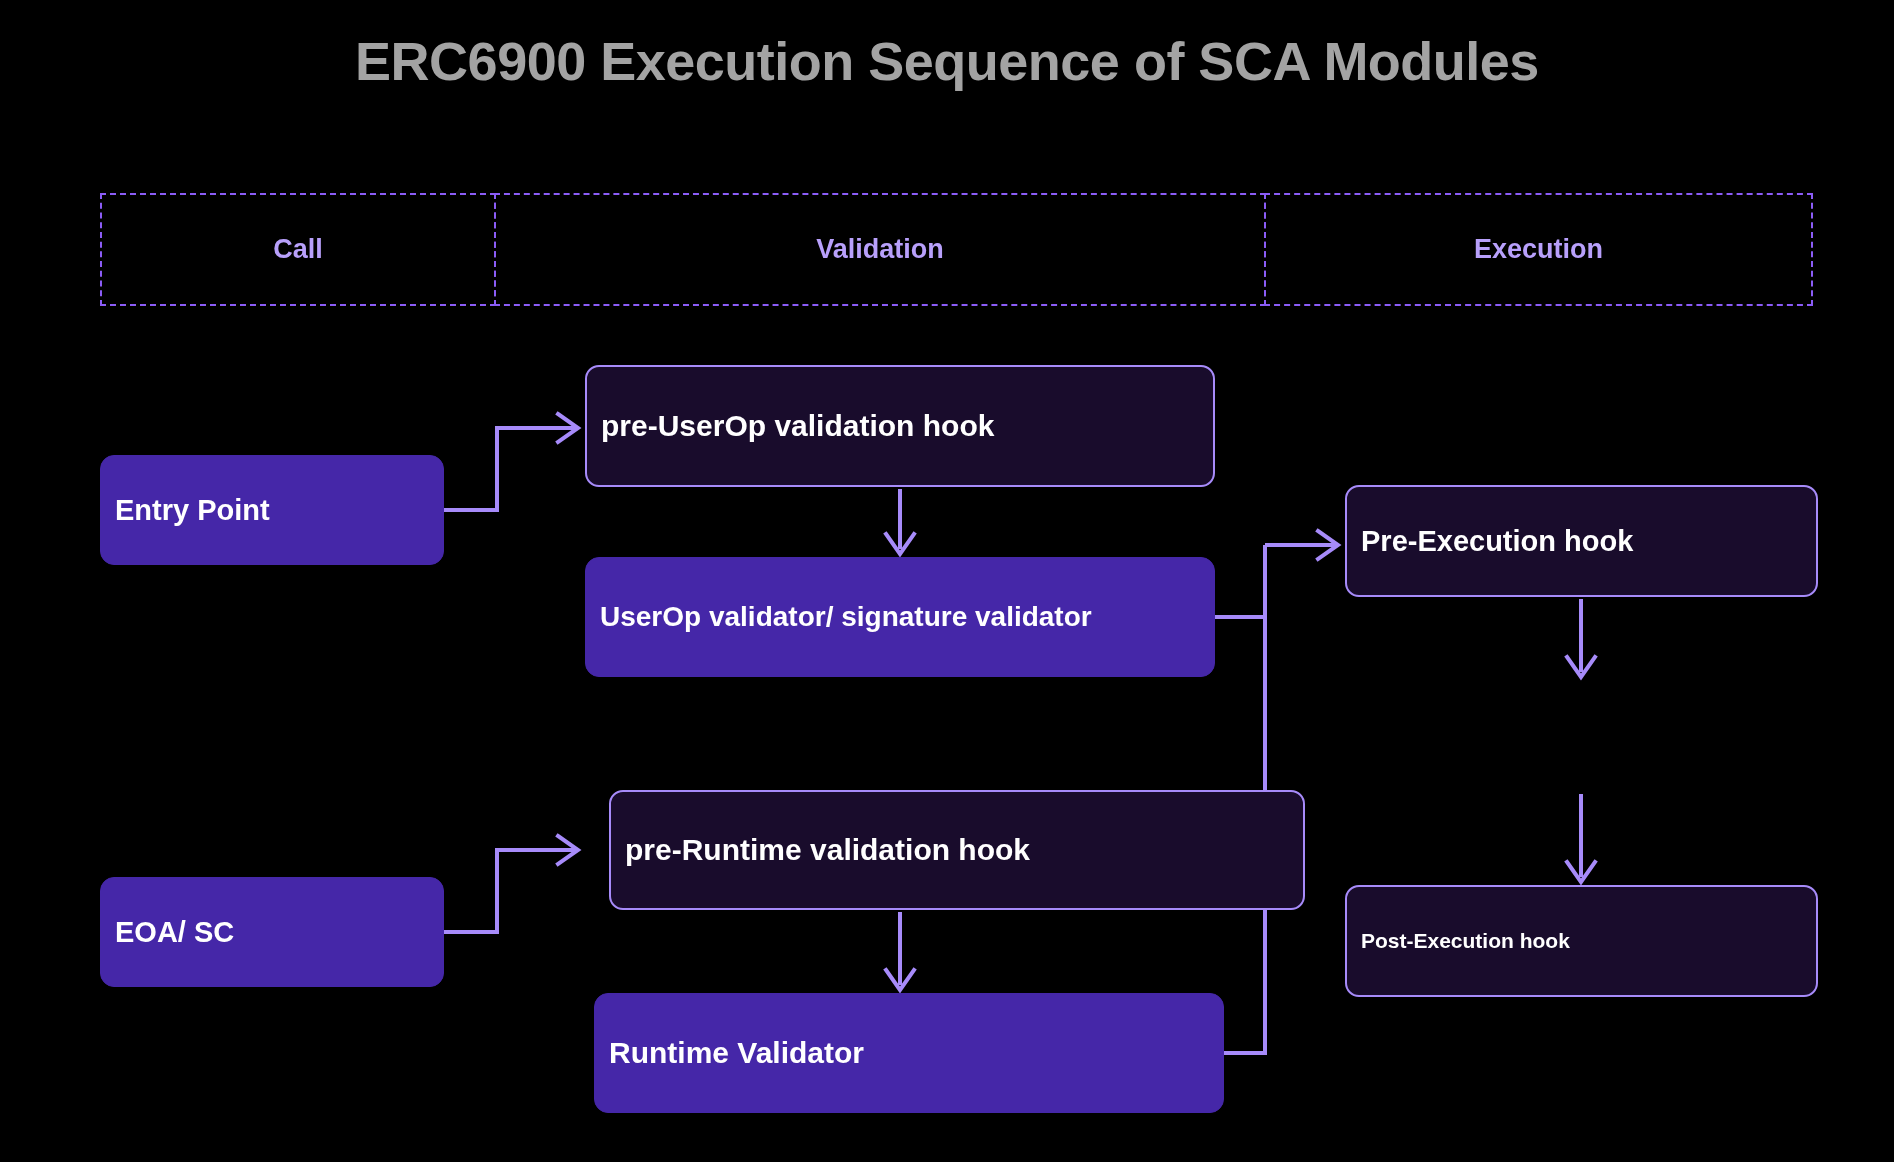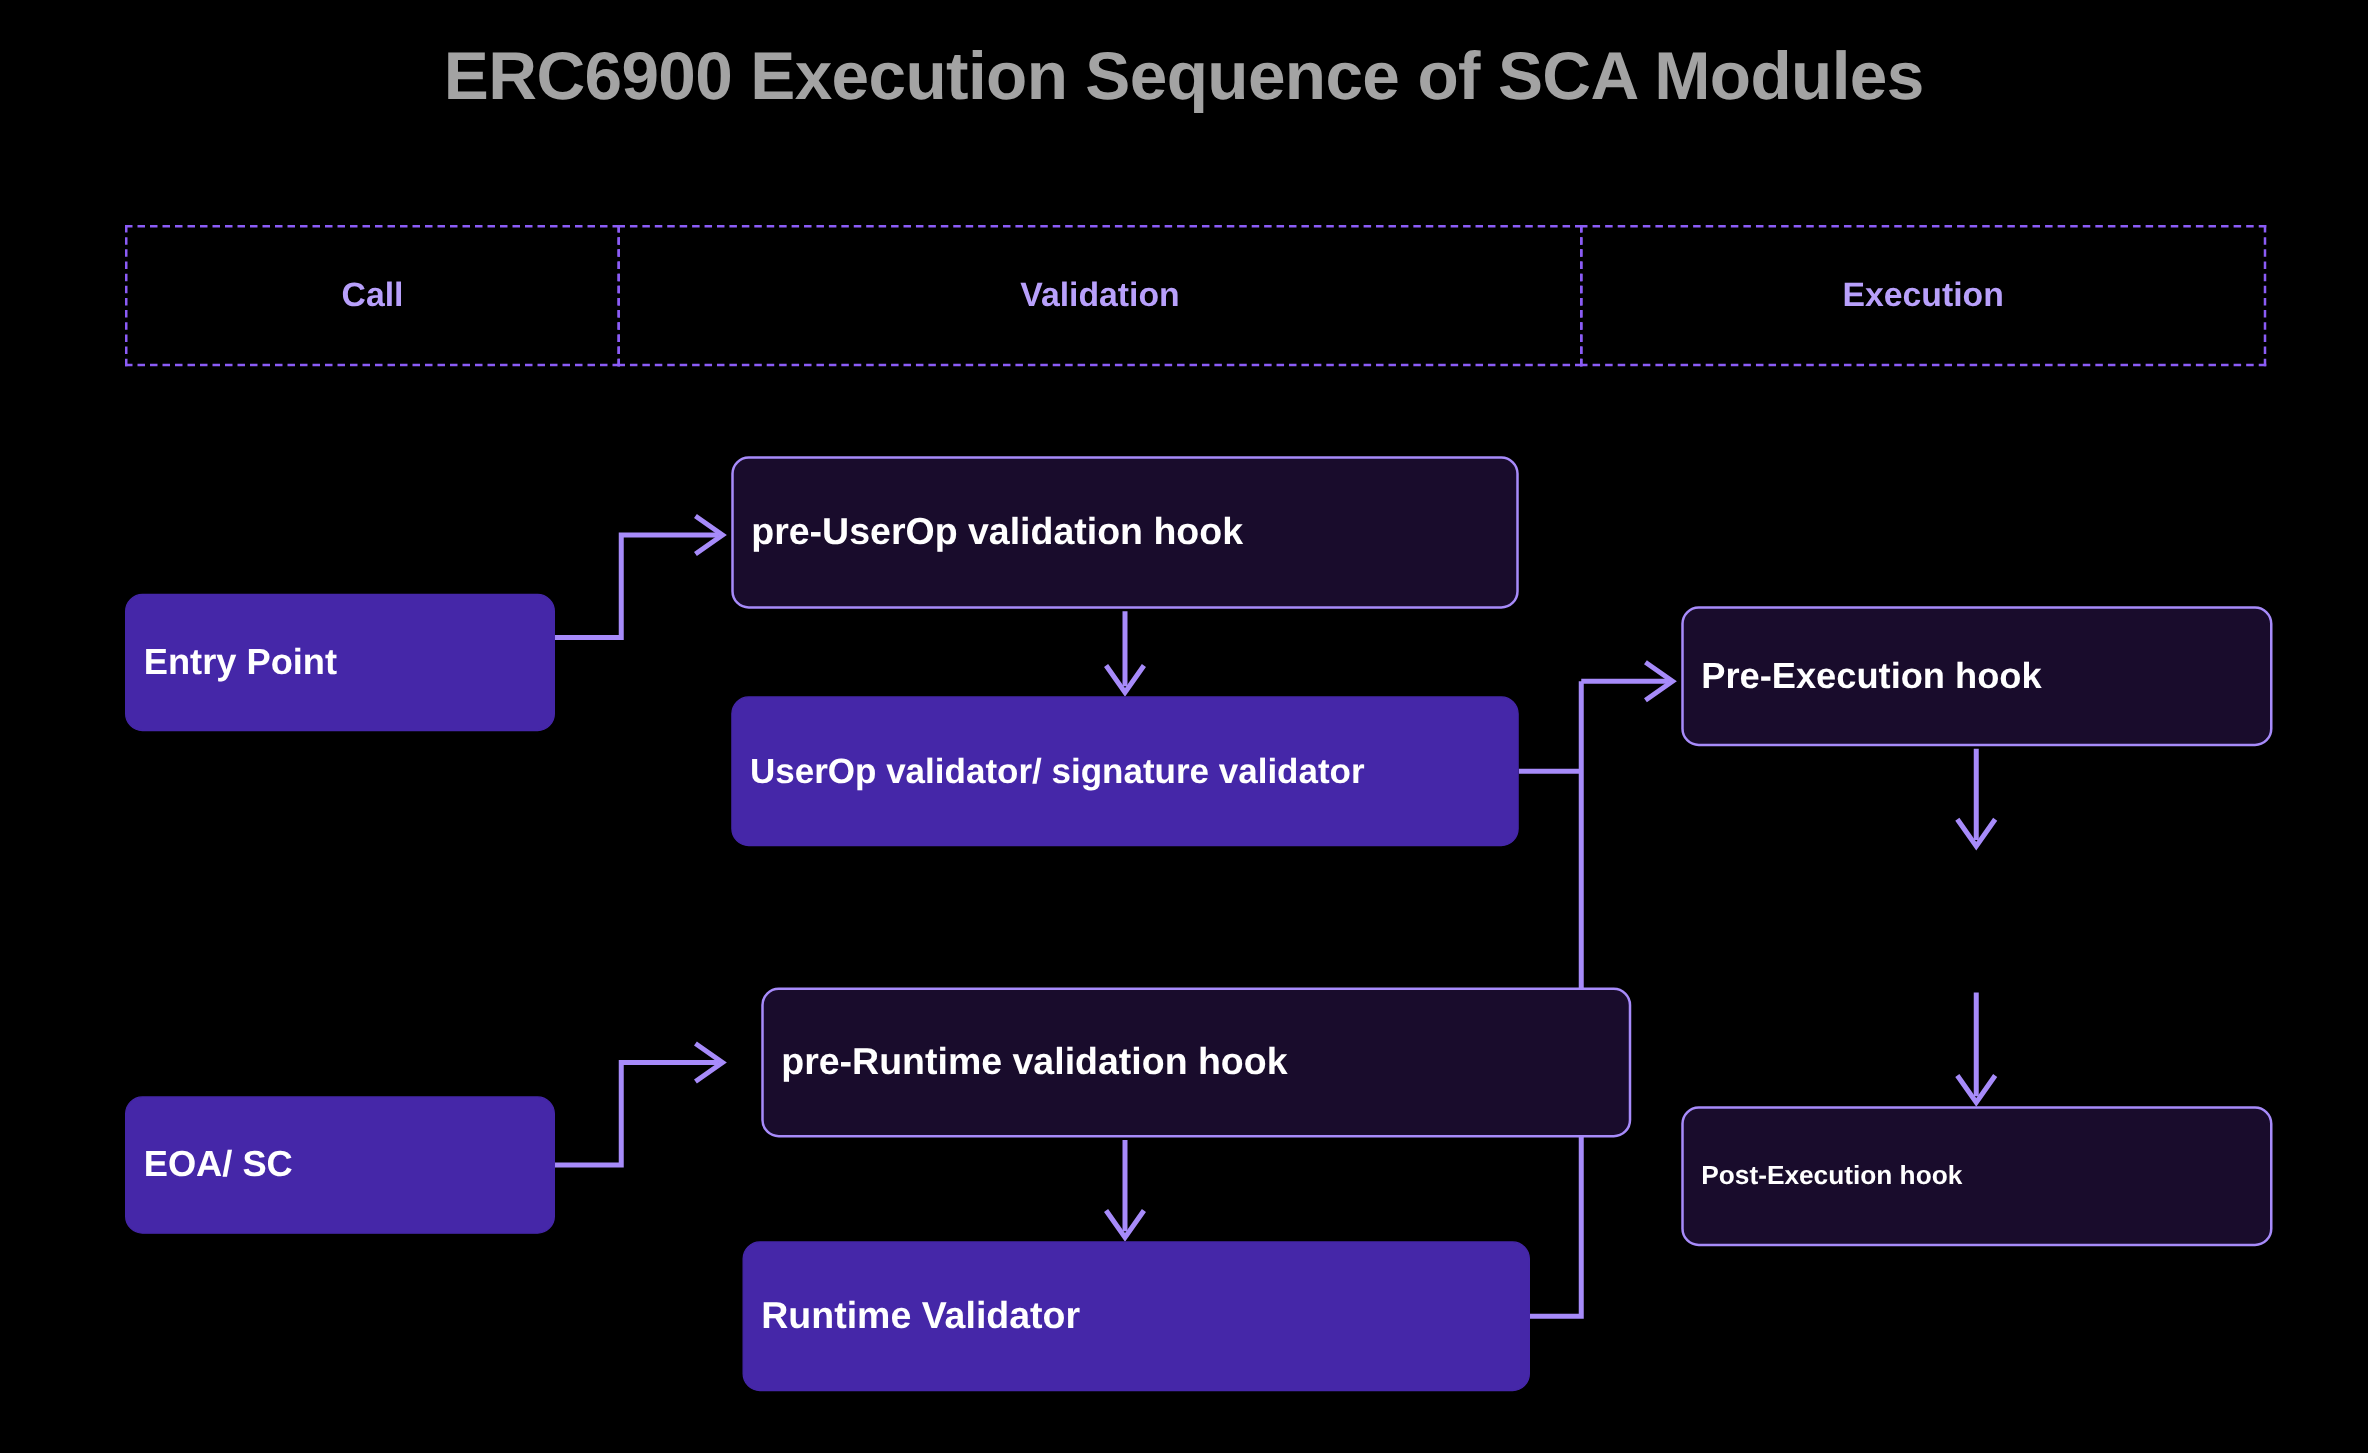--- a/index.html
+++ b/index.html
@@ -30,21 +30,21 @@
     font-size: 54px;
     font-weight: 700;
     letter-spacing: -0.5px;
     white-space: nowrap;
   }
 
   
   #phase-bar {
     position: absolute;
     left: 100px;
-    top: 180px;
+    top: 193px;
     width: 1715px;
     height: 113px;
     display: flex;
   }
   .phase-cell {
     border: 2px dashed #8b5cf6;
     margin-left: -2px;
     display: flex;
     align-items: center;
     justify-content: center;
@@ -73,21 +73,21 @@
     background: #4527a8;
     border: 1px solid #4527a8;
   }
   .node.outlined {
     background: #190c2c;
     border: 2px solid #a78bfa;
   }
 
   
   #node-entry-point {
-    left: 100px;  top: 455px;  width: 344px;  height: 110px;  font-size: 29px; margin-top: 20px;
+    left: 100px;  top: 455px;  width: 344px;  height: 110px;  font-size: 29px;
   }
   #node-eoa-sc {
     left: 100px;  top: 877px;  width: 344px;  height: 110px;  font-size: 29px;
   }
 
   
   #node-pre-userop-hook {
     left: 585px; top: 365px; width: 630px; height: 122px; font-size: 30px;
   }
   #node-userop-validator {

